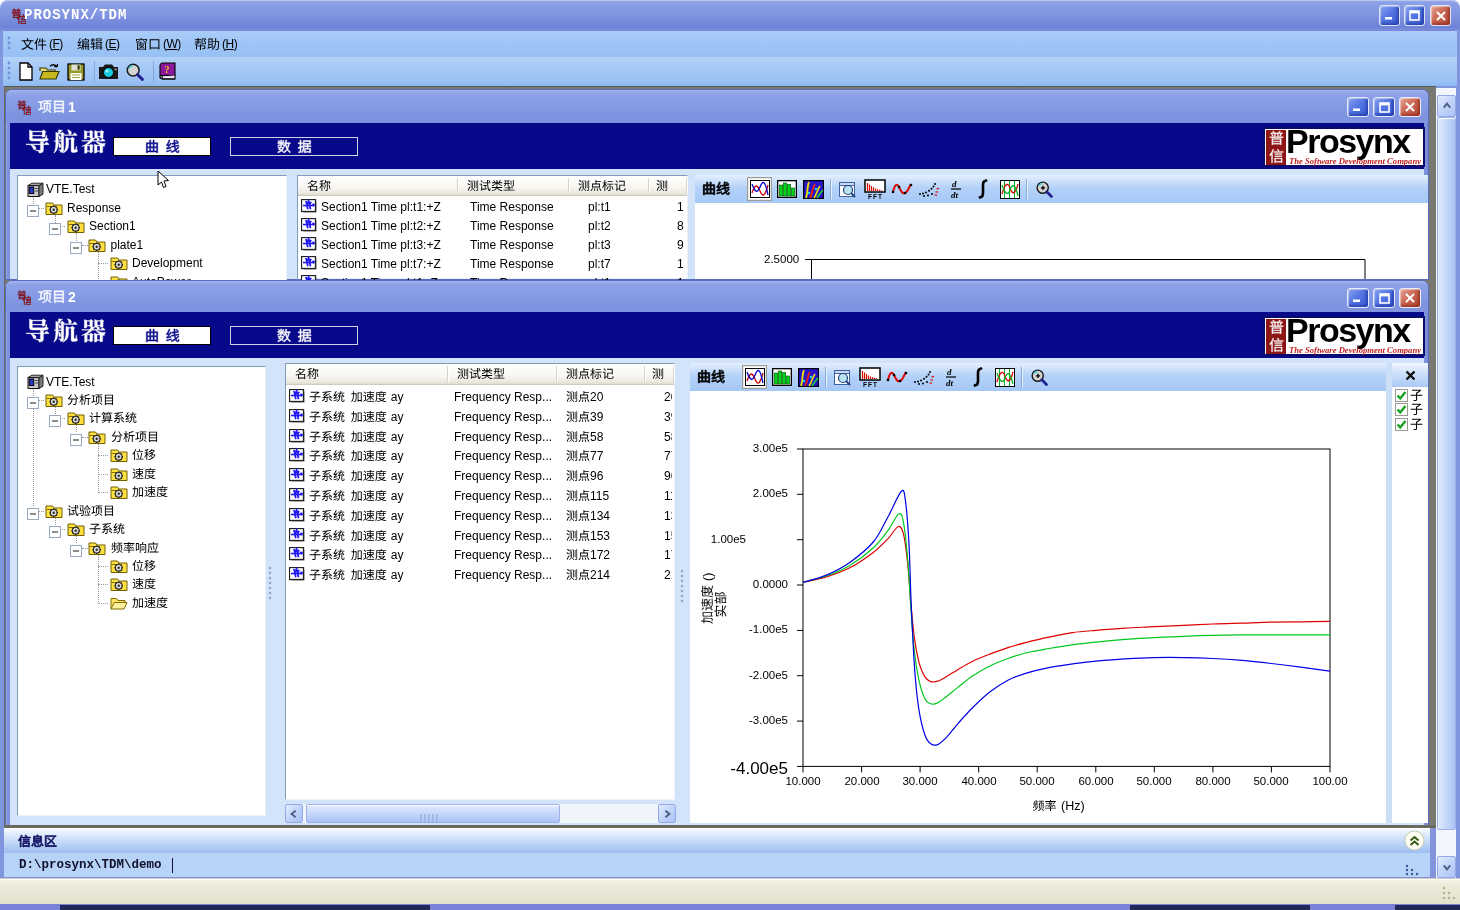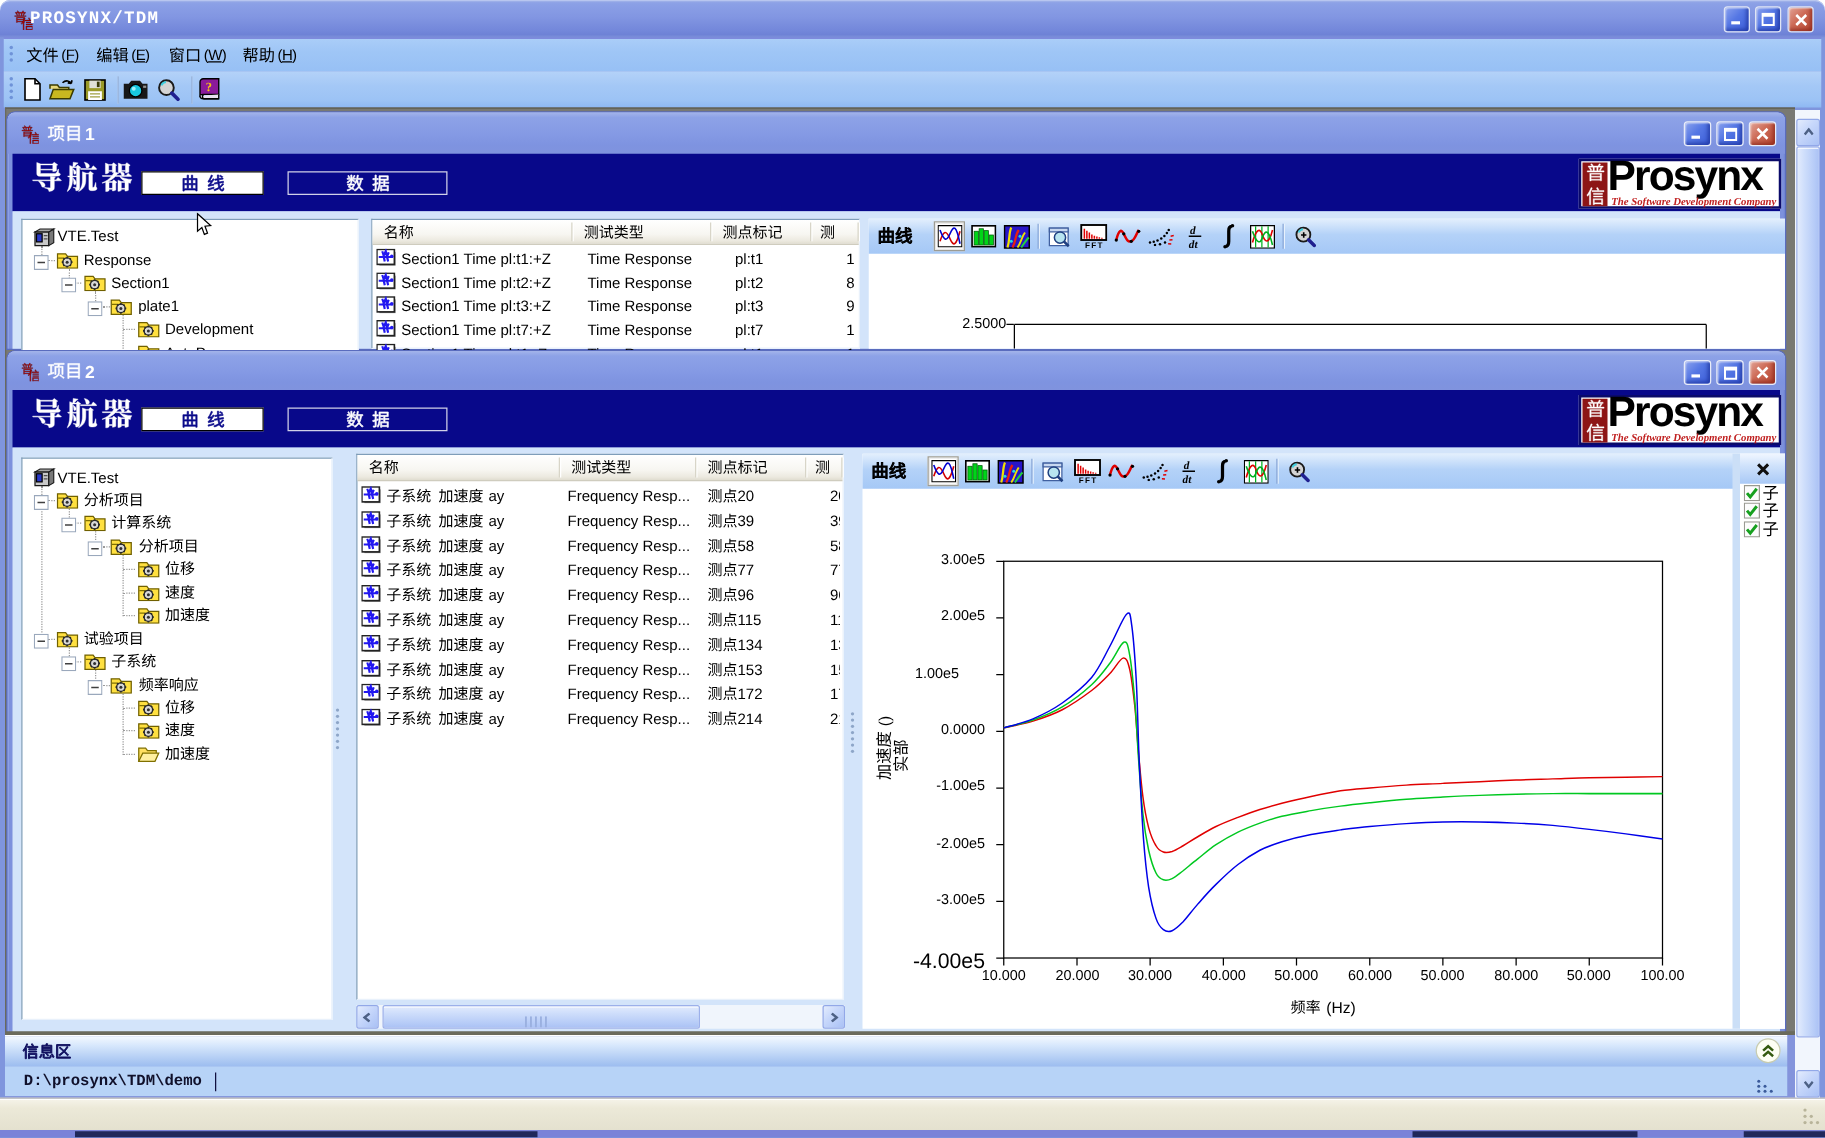--- a/index.html
+++ b/index.html
@@ -636,21 +636,21 @@
     <div class="csep"></div>
     <div class="cbtn">
       <svg width="18" height="18" viewBox="0 0 21 21">
         <circle cx="9" cy="9" r="6.5" fill="#d4d4d4" stroke="#1a1a1a" stroke-width="1.7"></circle>
         <path d="M4.6 7a4.8 4.8 0 0 1 4-3" stroke="#40d0e0" stroke-width="1.8" fill="none"></path>
         <path d="M6.8 9.3h5M9.3 6.8v5" stroke="#000" stroke-width="1.5"></path>
         <path d="M13.8 13.8l5.4 5.4" stroke="#202090" stroke-width="3.2" stroke-linecap="round"></path>
       </svg>
     </div>
   </div>
-<div class="abs" style="left:764px;top:253px;width:41px;font-size:11.5px;text-align:right">2.5000</div>
+<div class="abs" style="left:764px;top:253px;width:41px;font-size:11.5px;">2.5000</div>
 <svg class="abs" style="left:805px;top:258px" width="561" height="21">
     <path d="M0 1.5h6M6.5 1.5V21M6.5 1.5H560M560 1.5V21" stroke="#000" fill="none"></path>
   </svg>
 <div class="cwin" style="left:6px;top:281px;width:1422px;height:546px">
     <div class="ctitle" style="height:31px">
       <div style="margin-left:8px;display:flex">
         <svg width="17" height="17" viewBox="0 0 18 18" style="flex:none">
           <g fill="#c40404" stroke="#2a0000" stroke-width="22">
             <g transform="translate(3.2,11.2) scale(0.0102,-0.0102)">
               <use href="#g666e"></use>
@@ -1567,21 +1567,21 @@
       <rect x="0.5" y="0.5" width="12" height="12" fill="#fcfcfc" stroke="#9a9a92"></rect>
       <path d="M2.6 6.5l2.6 3L10.4 3" fill="none" stroke="#17a01f" stroke-width="2.4"></path>
     </svg></div>
 <div class="abs" style="left:1410px;top:417px"><svg class="cj" style="width:13.0px;height:13px;" viewBox="0 0 1000 1000">
       <g transform="translate(0,838) scale(1,-1)" fill="#000">
         <use href="#g5b50" x="0"></use>
       </g>
     </svg></div>
 <div class="abs" style="left:728px;top:442px;width:60px;font-size:11.5px;text-align:right">3.00e5</div>
 <div class="abs" style="left:728px;top:487px;width:60px;font-size:11.5px;text-align:right">2.00e5</div>
-<div class="abs" style="left:732px;top:533px;width:60px;font-size:11.5px;">1.00e5</div>
+<div class="abs" style="left:686px;top:533px;width:60px;font-size:11.5px;text-align:right">1.00e5</div>
 <div class="abs" style="left:728px;top:578px;width:60px;font-size:11.5px;text-align:right">0.0000</div>
 <div class="abs" style="left:728px;top:623px;width:60px;font-size:11.5px;text-align:right">-1.00e5</div>
 <div class="abs" style="left:728px;top:669px;width:60px;font-size:11.5px;text-align:right">-2.00e5</div>
 <div class="abs" style="left:728px;top:714px;width:60px;font-size:11.5px;text-align:right">-3.00e5</div>
 <div class="abs" style="left:728px;top:759px;width:60px;font-size:17px;text-align:right">-4.00e5</div>
 <div class="abs" style="left:773px;top:775px;width:60px;font-size:11.5px;text-align:center">10.000</div>
 <div class="abs" style="left:832px;top:775px;width:60px;font-size:11.5px;text-align:center">20.000</div>
 <div class="abs" style="left:890px;top:775px;width:60px;font-size:11.5px;text-align:center">30.000</div>
 <div class="abs" style="left:949px;top:775px;width:60px;font-size:11.5px;text-align:center">40.000</div>
 <div class="abs" style="left:1007px;top:775px;width:60px;font-size:11.5px;text-align:center">50.000</div>

